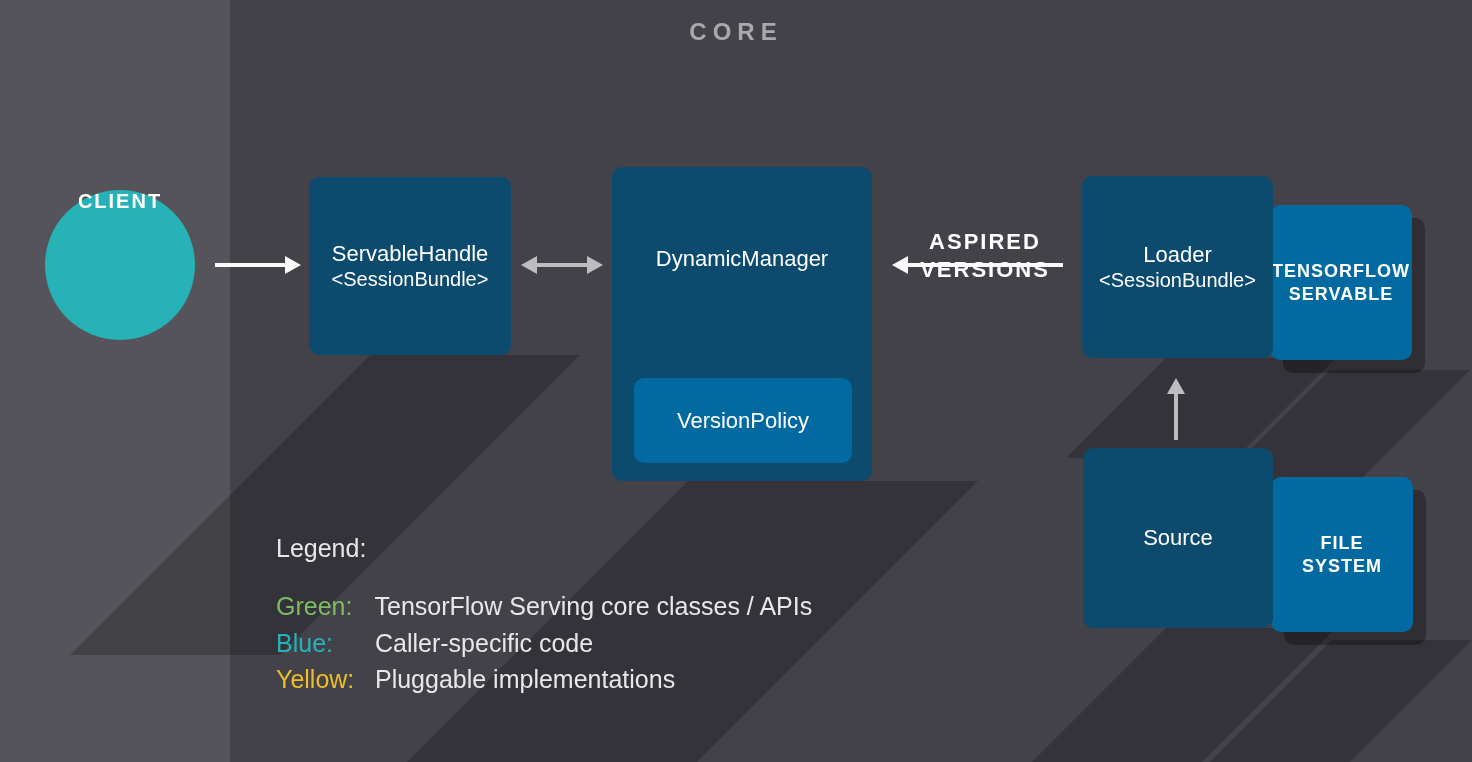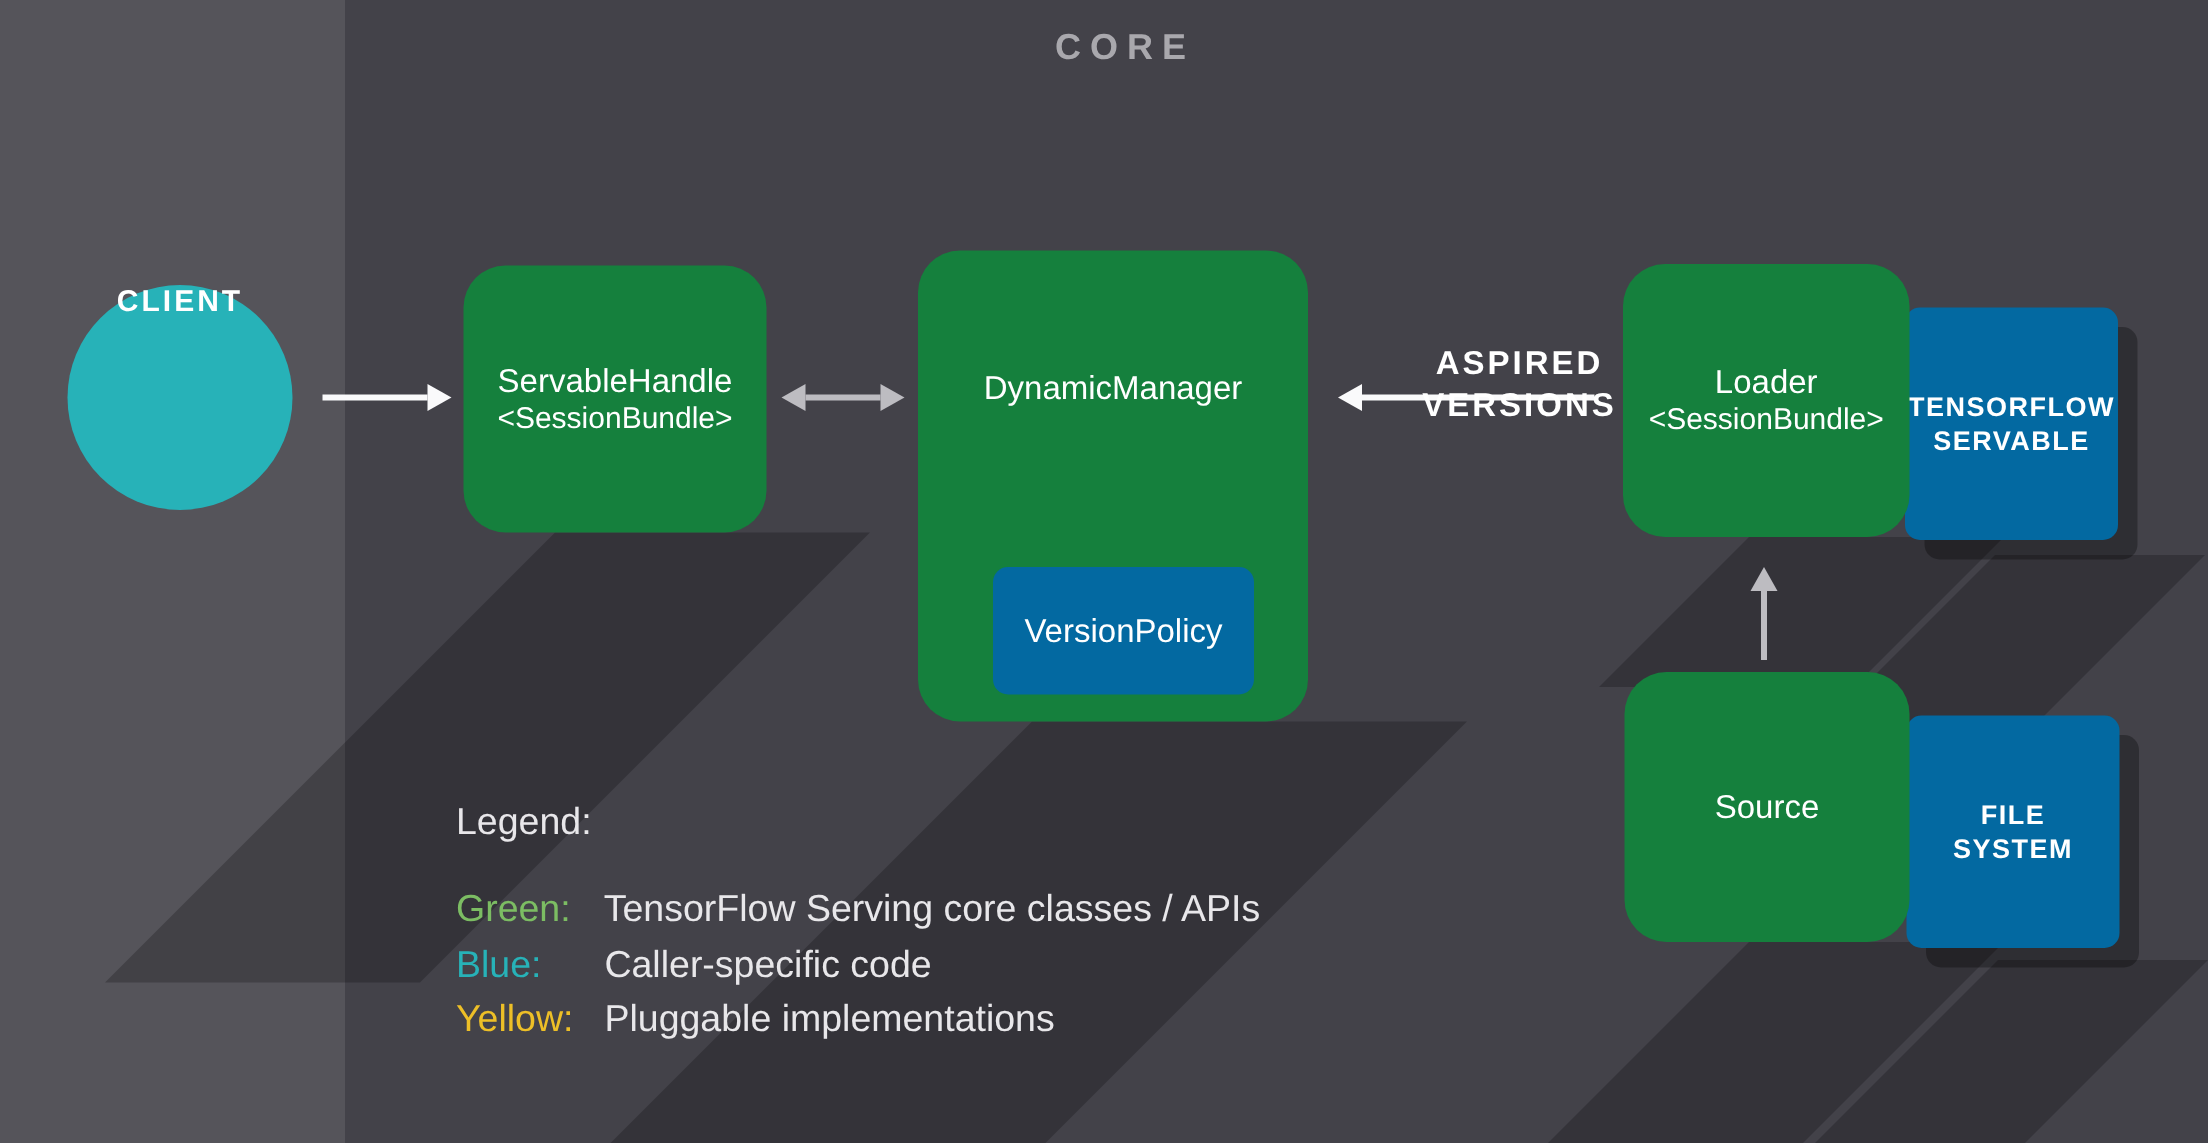--- a/index.html
+++ b/index.html
@@ -43,21 +43,21 @@
     display: flex;
     flex-direction: column;
     align-items: center;
     justify-content: center;
     text-align: center;
     color: #fff;
     font-size: 22px;
     line-height: 1.25;
     font-weight: 400;
   }
-  .box.green { background: #15803d; border-radius: 28px; }
+  .box.green { background: #0c4a6e; }
   .box.yellow { background: #0369a1; }
   .box .sub { font-size: 20px; }
 
   
   .diag-shadow {
     position: absolute;
     background: rgba(0,0,0,0.22);
     transform: skewX(-45deg);
     transform-origin: top left;
     z-index: 0;
@@ -118,21 +118,21 @@
     line-height: 1.45;
   }
   .legend .title { color: #e8e7ea; margin-bottom: 22px; }
   .legend .row { color: #e8e7ea; }
   .legend .key { display: inline-block; width: 92px; }
   .legend .blue { color: #27b2b8; }
   .legend .green { color: #7cbd63; }
   .legend .yellow { color: #edbf27; }
   .z2 { z-index: 2; }
   .z3 { z-index: 3; }
-  .z4 { z-index: 4; margin-left: 28px; }
+  .z4 { z-index: 4; }
 </style>
 </head>
 <body>
 
 <div class="left-strip"></div>
 
 <div class="core-label z4">CORE</div>
 
 <div class="diag-shadow" style="left:370px; top:355px; width:210px; height:300px;"></div>
 <div class="diag-shadow" style="left:688px; top:481px; width:290px; height:300px;"></div>
@@ -154,21 +154,21 @@
 </div>
 
 <div class="arrow-head-l grey z3" style="left:521px; top:256px;"></div>
 <div class="arrow-line arrow-line-grey z3" style="left:537px; top:263px; width:50px;"></div>
 <div class="arrow-head-r grey z3" style="left:587px; top:256px;"></div>
 
 <div class="box green z3" style="left:612px; top:167px; width:260px; height:314px; justify-content:flex-start; padding-top:78px;">
   <span>DynamicManager</span>
 </div>
 
-<div class="box yellow z4" style="left:634px; top:378px; width:174px; height:85px;">
+<div class="box yellow z4" style="left:634px; top:378px; width:218px; height:85px;">
   <span>VersionPolicy</span>
 </div>
 
 <div class="arrow-head-l z3" style="left:892px; top:256px;"></div>
 <div class="arrow-line z3" style="left:908px; top:263px; width:155px;"></div>
 <div class="arrow-label z4" style="left:900px; top:228px; width:170px;">
   <div>ASPIRED</div>
   <div>VERSIONS</div>
 </div>
 

